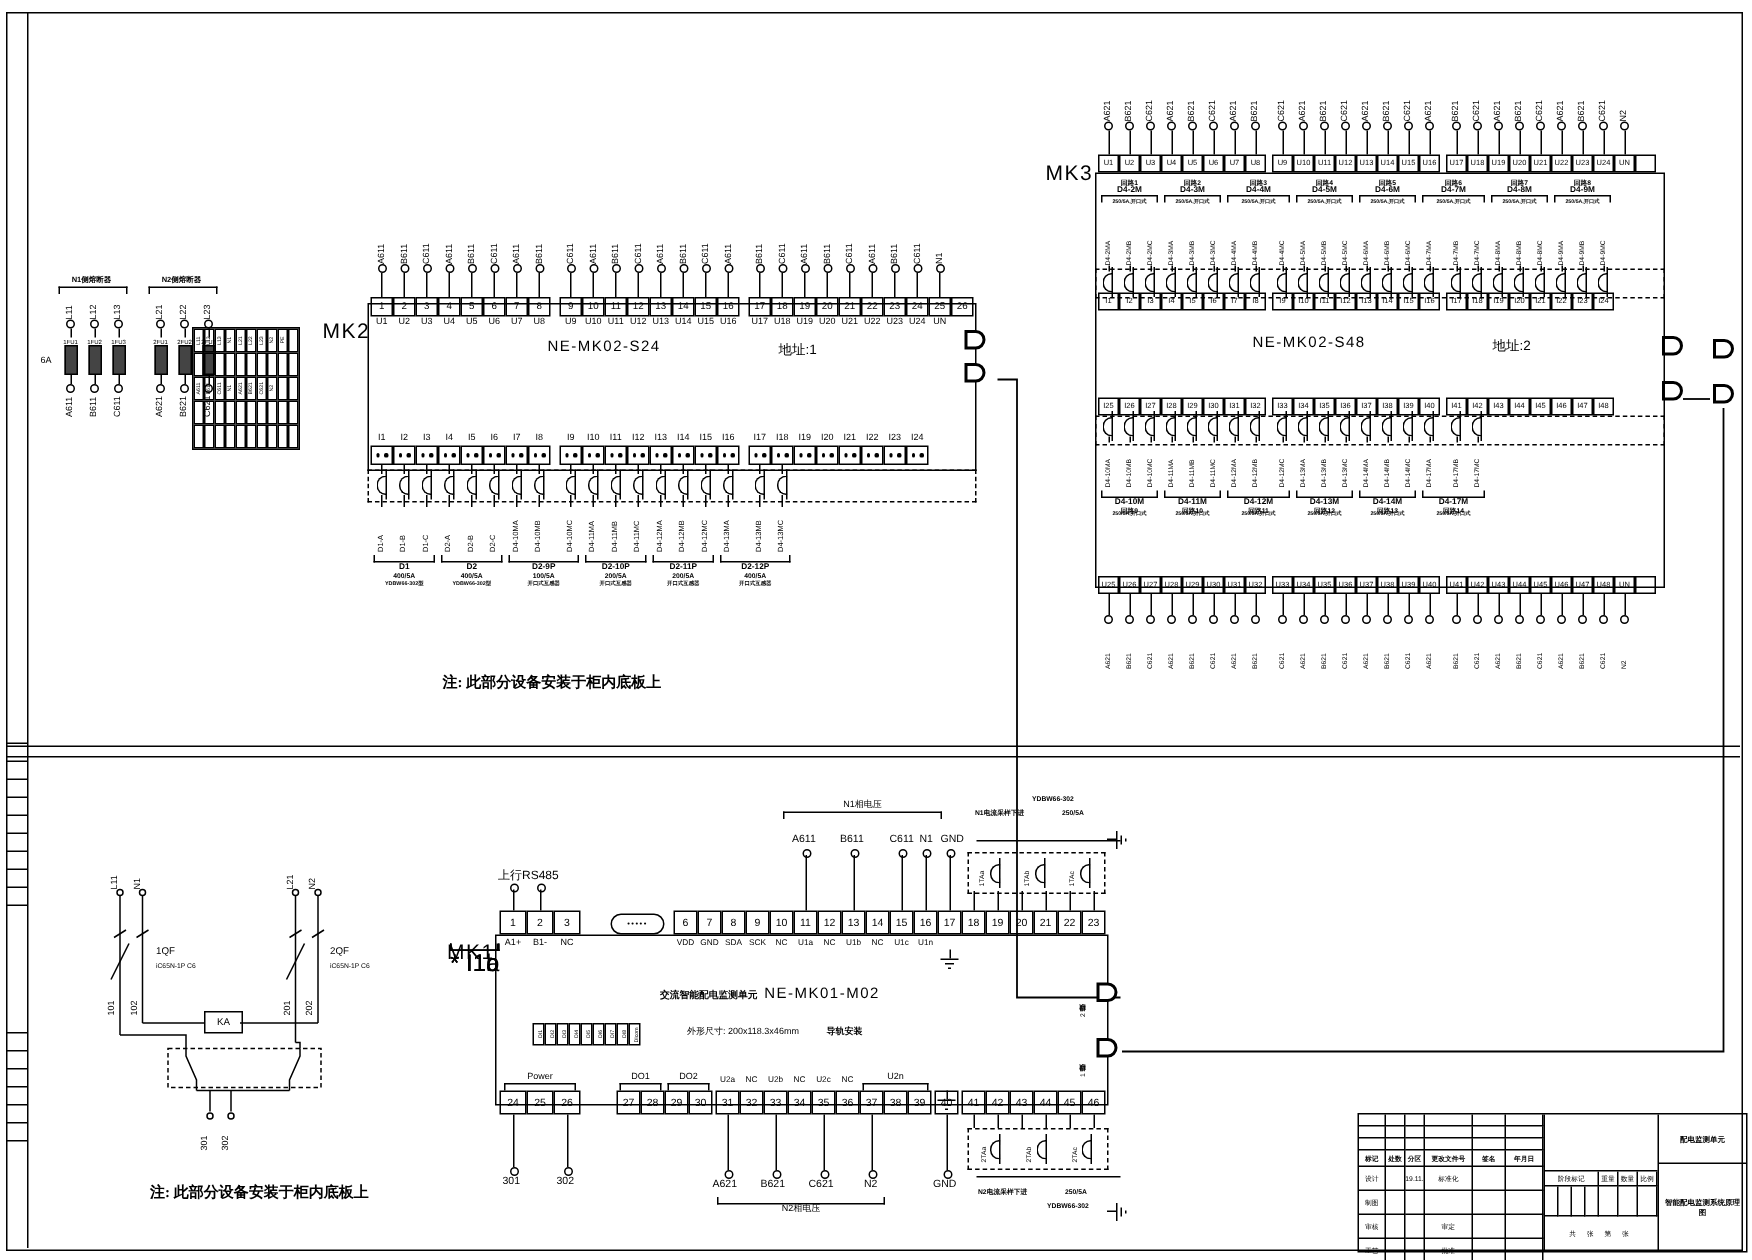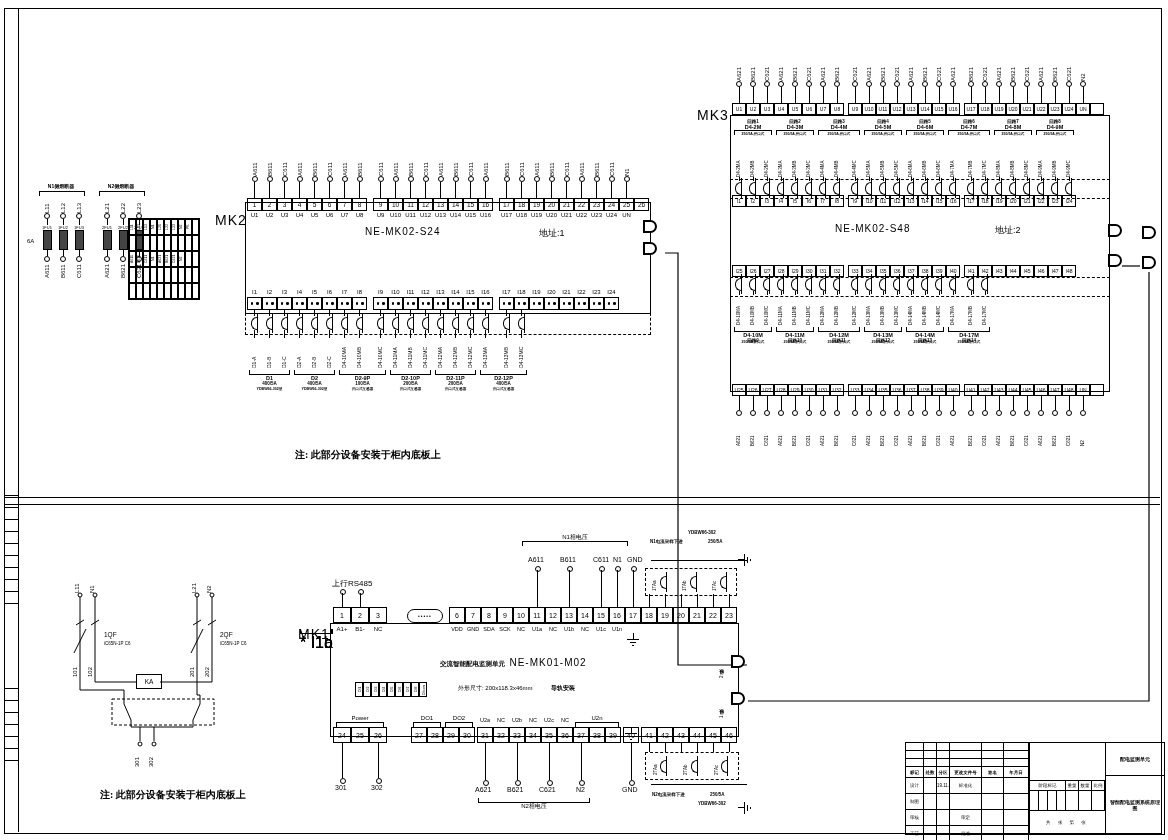--- a/index.html
+++ b/index.html
@@ -310,21 +310,21 @@
       <span></span>
       <span></span>
       <span></span>
       <span></span>
     </div>
 
   <div class="abs mk2">
     <span class="abs mklabel" style="left:0;top:62px">MK2</span>
     <div class="mkbox" style="left:30px;top:52px;width:404px;height:110px"></div>
     <span class="abs model" style="left:150px;top:76px">NE-MK02-S24</span>
-    <span class="abs addr" style="left:324px;top:77px">地址:1</span>
+    <span class="abs addr" style="left:304px;top:77px">地址:1</span>
     <div class="dconn abs" style="left:428px;top:70px"></div>
     <div class="dconn abs" style="left:428px;top:92px"></div>
     <div class="trow">
 
     <div class="tcol">
         <span class="rot wlab">A611</span>
         <span class="pin"></span>
         <span class="wv wv16"></span>
         <span class="num">1</span>
         <span class="ul">U1</span>

